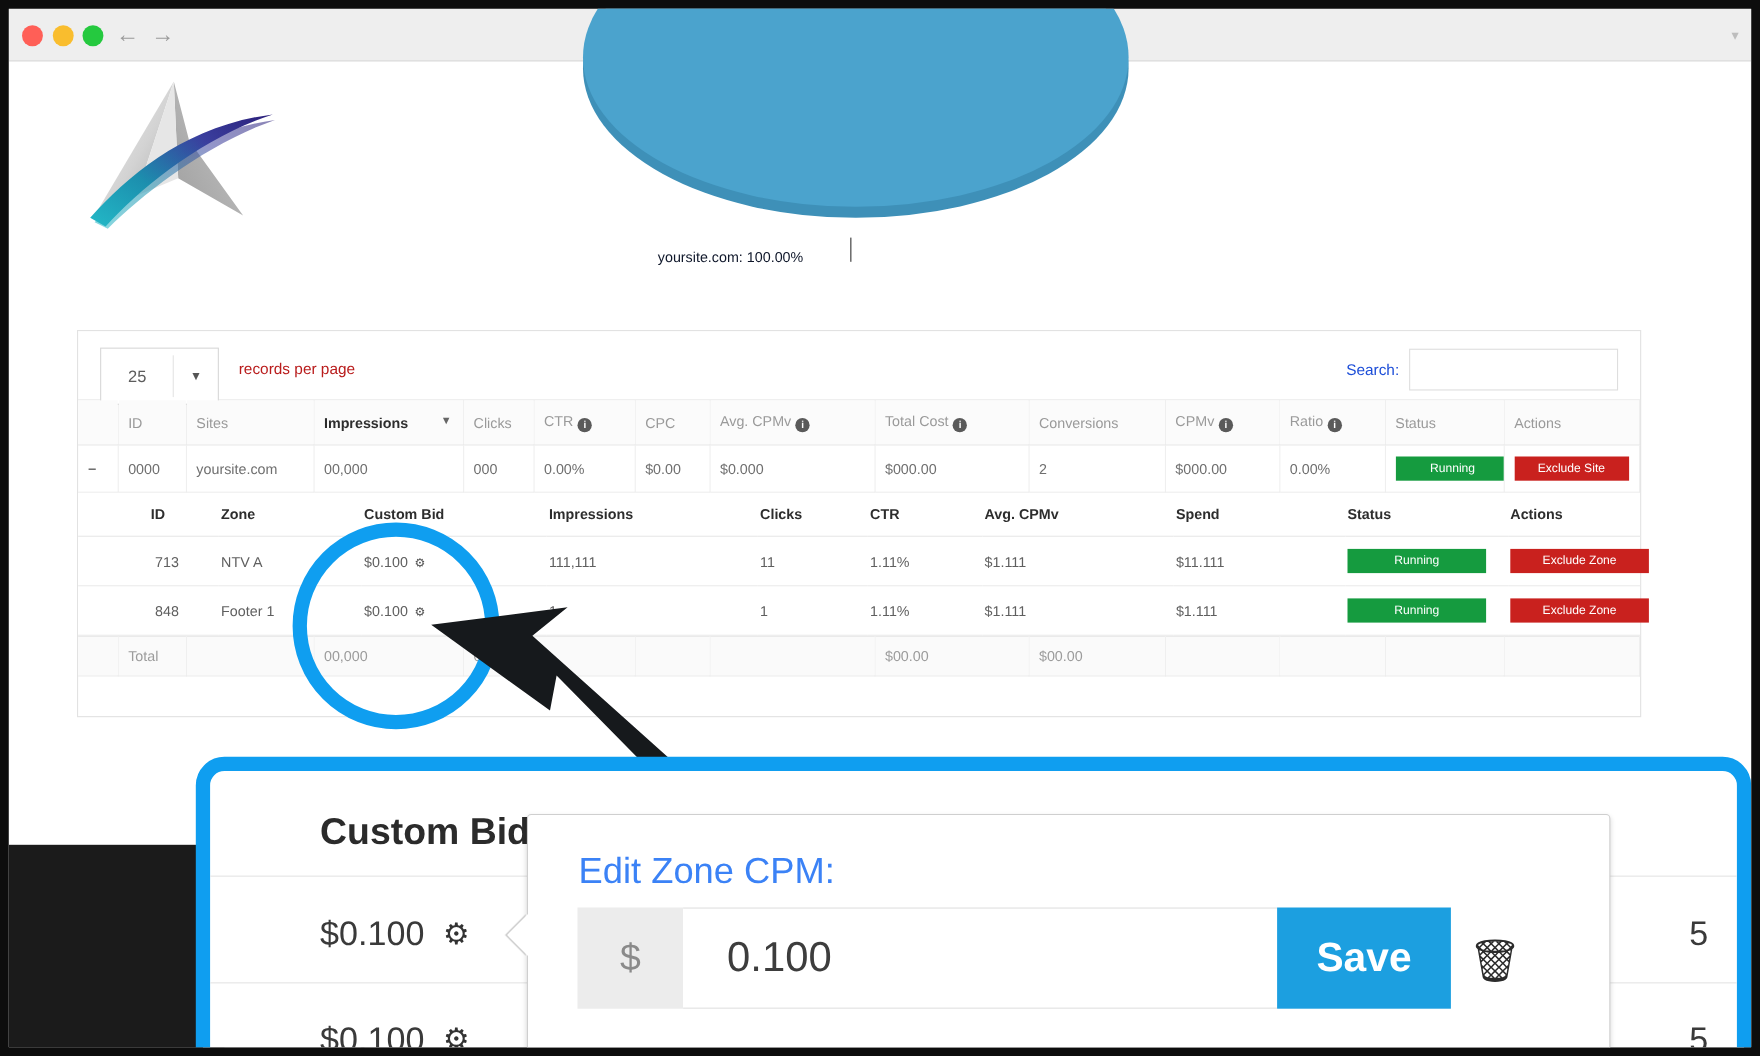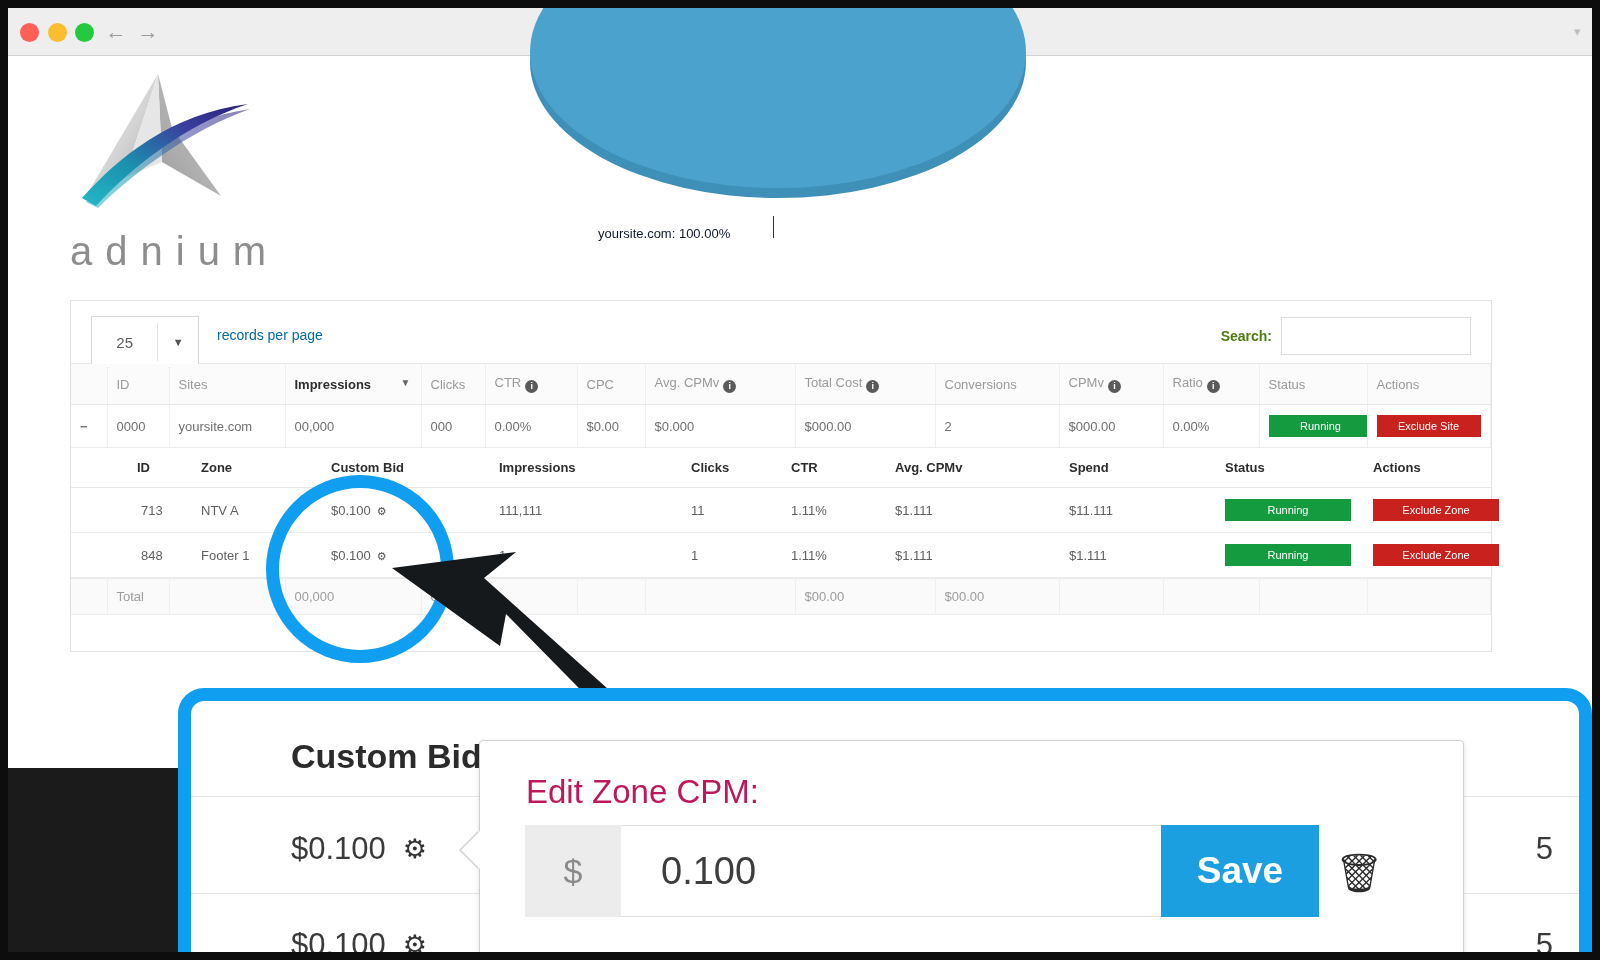--- a/index.html
+++ b/index.html
@@ -115,27 +115,27 @@
     width: 66px; text-align: center;
     font-size: 15px; color: #5d5d5d; filter: blur(.4px);
   }
   #len-caret {
     width: 41px; height: 38px; border-left: 1px solid #e4e4e4;
     display: flex; align-items: center; justify-content: center;
     font-size: 11px; color: #555;
   }
   #len-label {
     position: absolute; left: 146px; top: 26px;
-    font-size: 14px; color: #0369a1; filter: blur(.45px);
+    font-size: 14px; color: #b91c1c; filter: blur(.45px);
   }
   #search-wrap {
     position: absolute; right: 20px; top: 16px;
     display: flex; align-items: center;
   }
-  #search-label { font-size: 14px; color: #4d7c0f; margin-right: 9px; filter: blur(.45px); font-weight: bold; }
+  #search-label { font-size: 14px; color: #1d4ed8; margin-right: 9px; filter: blur(.45px); }
   #search-input {
     width: 190px; height: 38px;
     border: 1px solid #dedede; background: #fff;
     font-size: 14px; padding: 0 8px;
     font-family: "Liberation Sans", sans-serif;
   }
 
   
   table.main { width: 100%; border-collapse: collapse; table-layout: fixed; }
   table.main th {
@@ -287,21 +287,21 @@
   #cpm-arrow {
     position: absolute; left: -19px; top: 90px;
     width: 0; height: 0;
     border-top: 19px solid transparent;
     border-bottom: 19px solid transparent;
     border-right: 19px solid #ffffff;
     filter: drop-shadow(-2px 0 0 #cfcfcf);
   }
   #cpm-title {
     position: absolute; left: 46px; top: 32px;
-    font-size: 33px; color: #be185d;
+    font-size: 33px; color: #3b82f6;
   }
   #cpm-group {
     position: absolute; left: 45px; top: 84px;
     height: 92px; display: flex; align-items: stretch;
   }
   #cpm-prefix {
     width: 96px; background: #ececec;
     display: flex; align-items: center; justify-content: center;
     font-size: 34px; color: #8a8a8a;
   }
@@ -359,21 +359,20 @@
             <stop offset="70%" stop-color="#3a3f9e"></stop>
             <stop offset="100%" stop-color="#2b1f7a"></stop>
           </linearGradient>
         </defs>
         <path d="M92 8 L58 112 L20 130 Z" fill="url(#gSilver)"></path>
         <path d="M92 8 L106 62 L155 130 L96 96 Z" fill="url(#gSilver2)" opacity=".85"></path>
         <path d="M92 8 L96 96 L58 112 Z" fill="#e6e6e6"></path>
         <path d="M16 132 C 52 92, 104 48, 182 38 C 120 58, 62 104, 30 140 Z" fill="url(#gSwoosh)"></path>
         <path d="M20 136 C 56 96, 108 54, 184 43 C 124 64, 66 108, 32 142 Z" fill="url(#gSwoosh)" opacity=".55"></path>
       </svg>
-      <div id="logo-word">adnium</div>
     </div>
 
     <div id="pie-wrap">
       <svg viewBox="0 0 500 280" width="500" height="280">
         <ellipse cx="250" cy="138" rx="248" ry="136" fill="#3e90b8"></ellipse>
         <ellipse cx="250" cy="128" rx="248" ry="136" fill="#4ba3cd"></ellipse>
       </svg>
     </div>
     <div id="pie-label">yoursite.com: 100.00%</div>
     <div id="pie-tick"></div>

